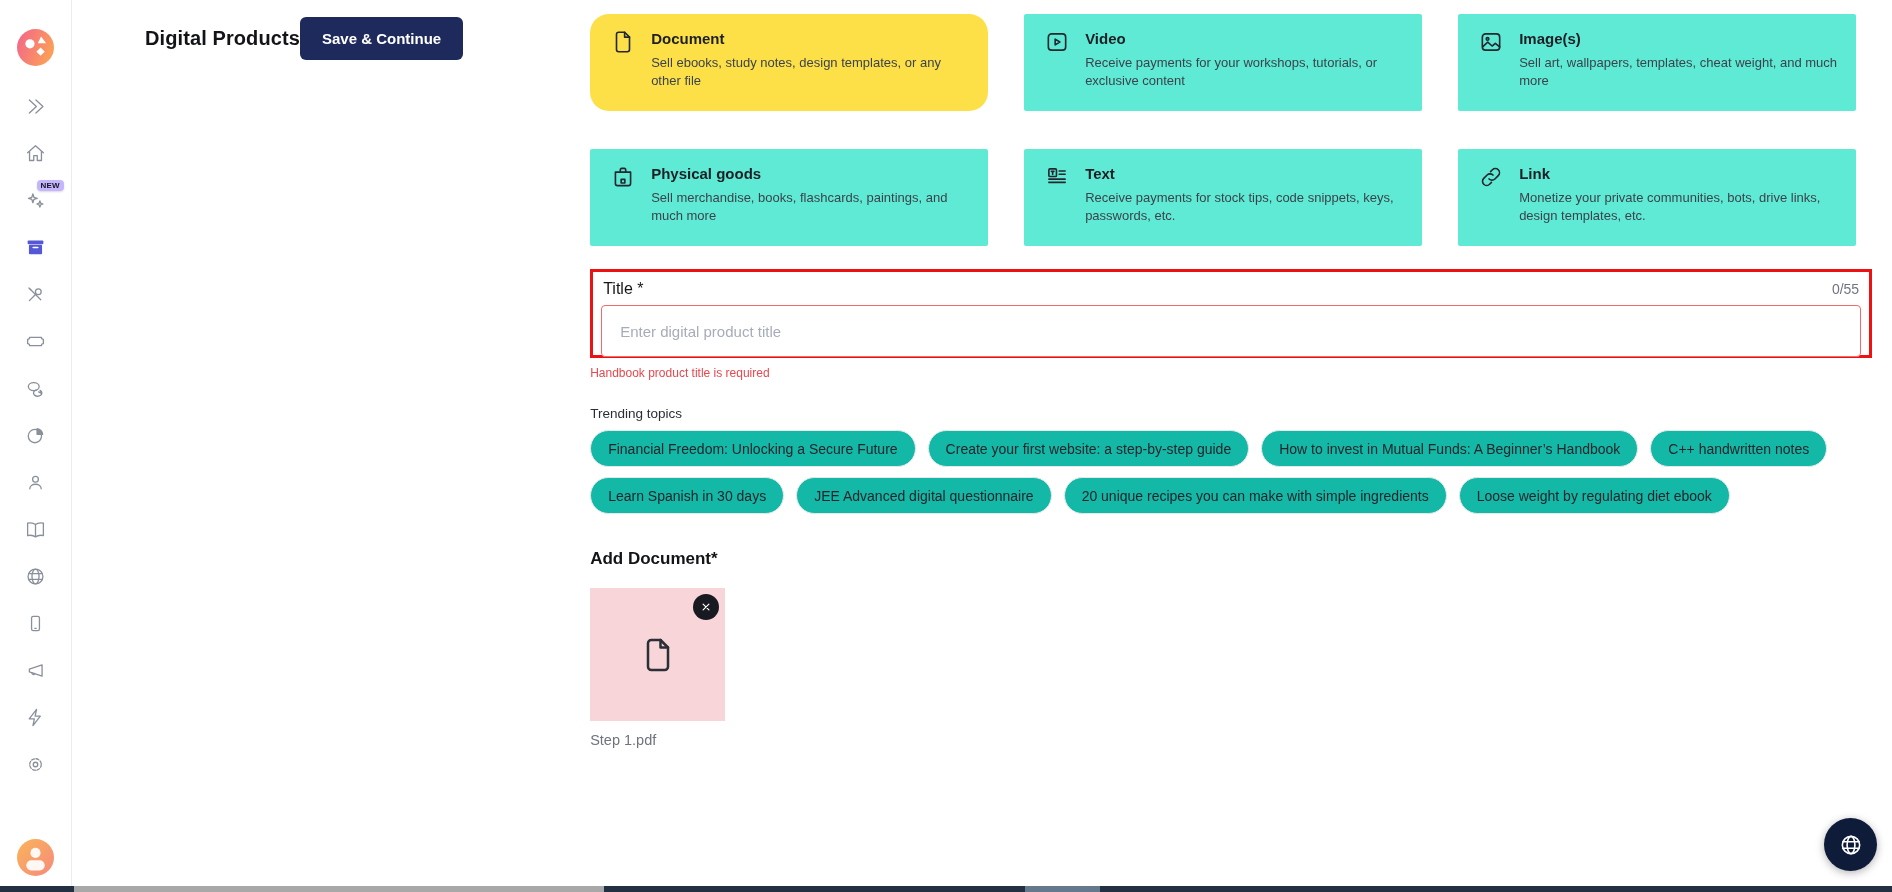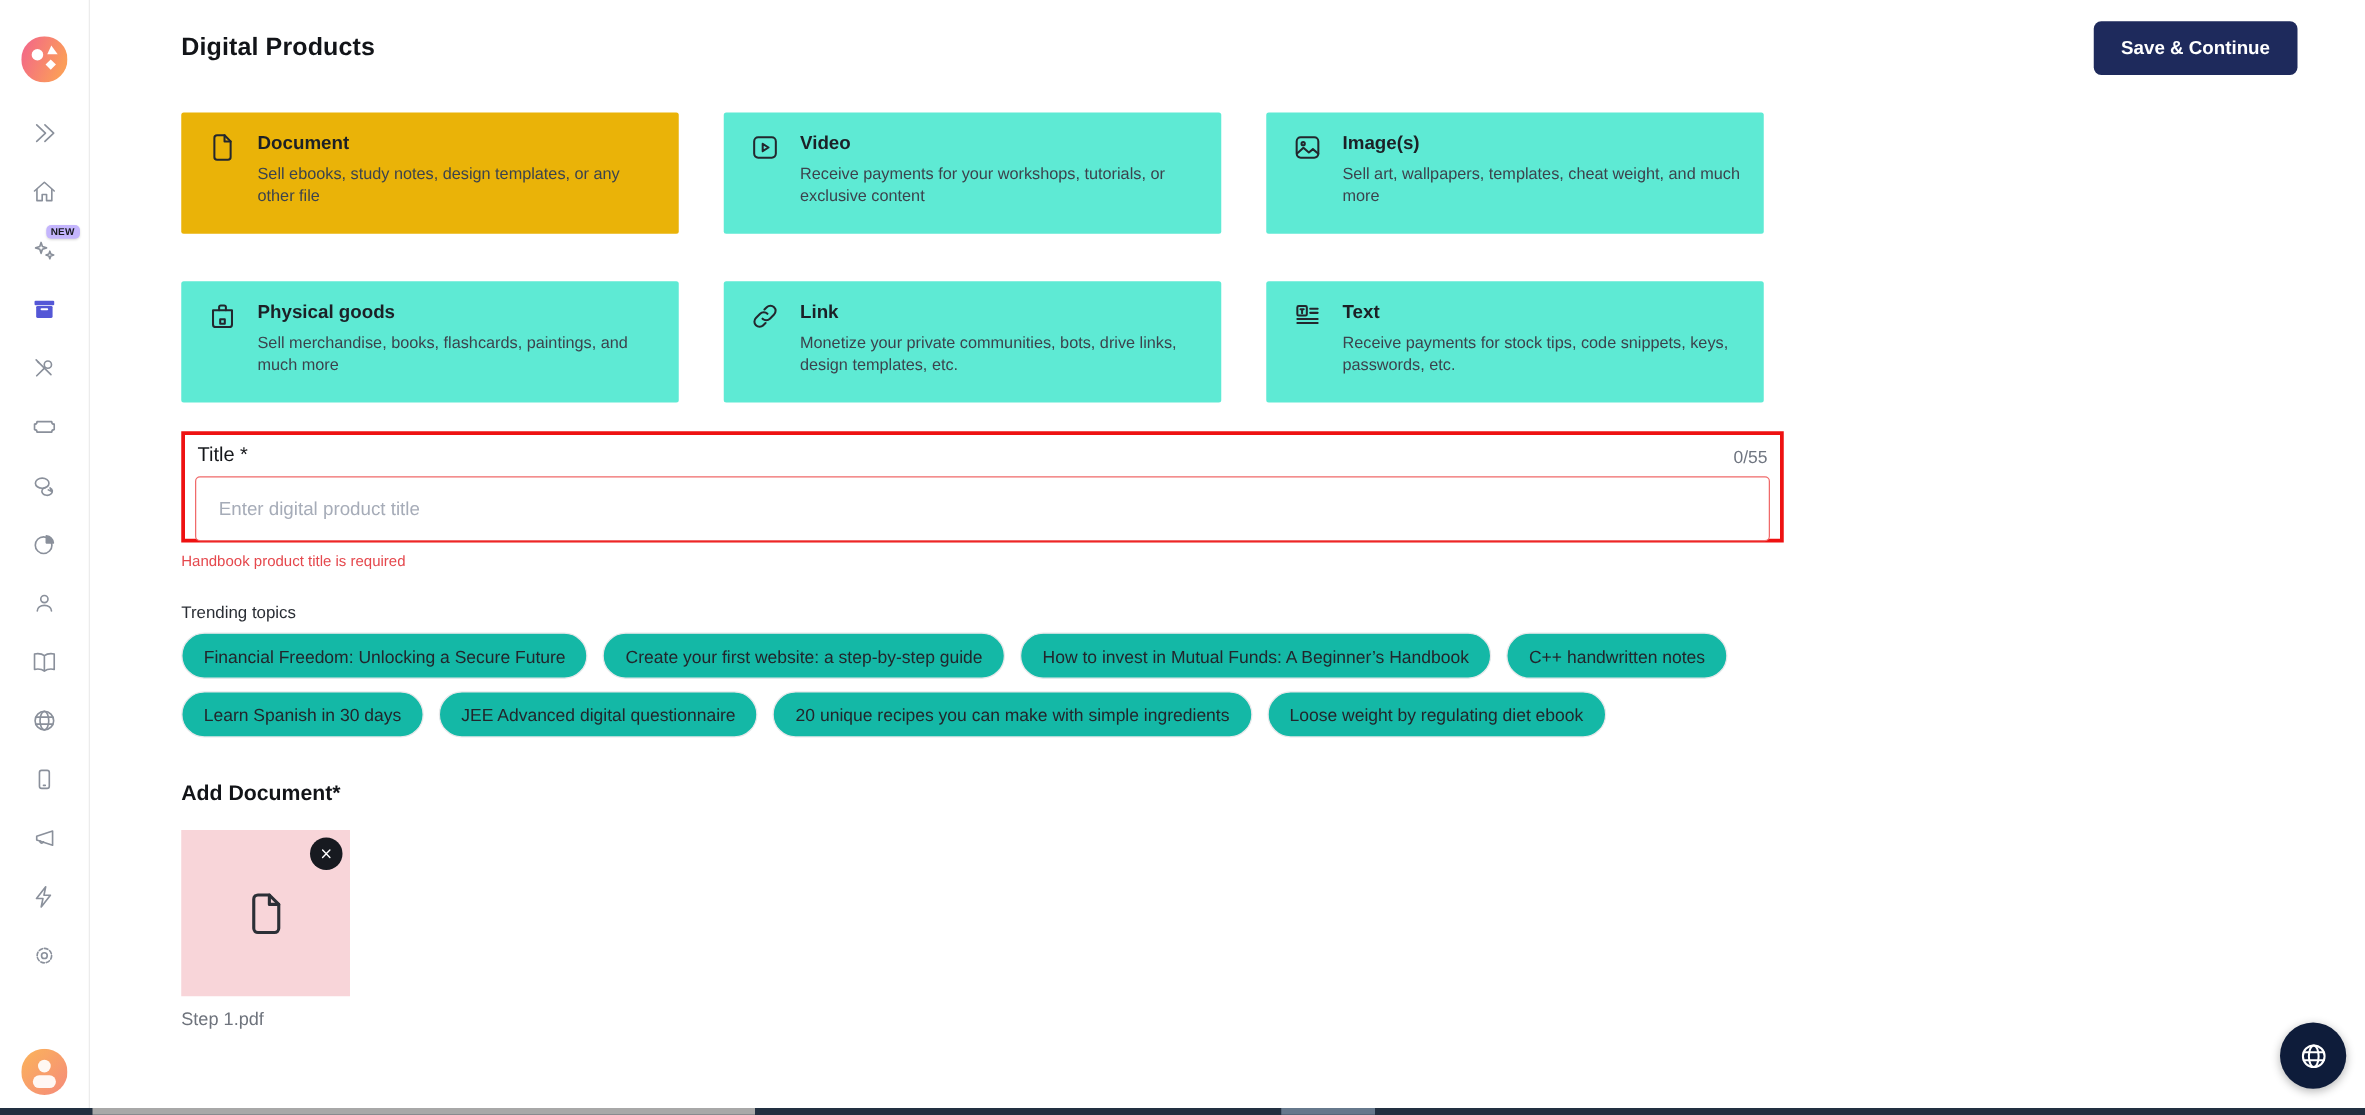--- a/index.html
+++ b/index.html
@@ -16,36 +16,36 @@
               display:flex; align-items:center; justify-content:center; position:relative; }
   .side-btn svg { width:21px; height:21px; stroke:#8a909b; fill:none; stroke-width:1.5;
                   stroke-linecap:round; stroke-linejoin:round; }
   .side-btn.active svg { stroke:none; }
   .badge-new { position:absolute; top:-10px; left:13px; background:#c4b5fd; color:#16181d;
                font-size:8px; font-weight:bold; padding:1px 4px; border-radius:4px;
                box-shadow:0 1px 2px rgba(0,0,0,.15); letter-spacing:.2px; }
   .avatar { margin-top:auto; margin-bottom:16px; width:37px; height:37px; cursor:pointer; }
 
   
-  .main { flex:1; display:flex; flex-direction:column; }
+  .main { flex:1; display:flex; flex-direction:row; }
   .header { height:76px; display:flex; align-items:center; justify-content:space-between;
             padding:0 54px 0 73px; flex-shrink:0; }
   .page-title { font-size:20px; font-weight:700; color:#121418; letter-spacing:.1px; }
   .save-btn { background:#1e2a5c; color:#fff; border:none; border-radius:6px; height:43px;
               padding:0 22px; font-size:15px; font-weight:700; cursor:pointer;
               font-family:"Liberation Sans", sans-serif; }
 
   .content { padding-left:73px; width:1411px; }
 
   
   .cards { margin-top:14px; width:1266px; display:grid; grid-template-columns:repeat(3,398px);
            column-gap:36px; row-gap:38px; }
   .card { height:97px; background:#5eead4; border-radius:2px; padding:13px 18px 0 20px;
           display:flex; gap:15px; cursor:pointer; }
-  .card.selected { background:#eab308; }
+  .card.selected { background:#fde047;border-radius:19px; }
   .card svg { width:26px; height:26px; flex-shrink:0; margin-top:2px; stroke:#23272e;
               fill:none; stroke-width:1.5; stroke-linecap:round; stroke-linejoin:round; }
   .card-title { font-size:15px; font-weight:700; color:#1c2026; margin:3px 0 7px; }
   .card-desc { font-size:13px; color:#3c434d; line-height:1.42; max-width:320px; }
 
   
   .title-group { margin-top:23px; width:1282px; border:3px solid #ee1111; padding:5px 8px 0 8px; }
   .title-row { display:flex; justify-content:space-between; align-items:center; padding:3px 2px 7px 2px; }
   .title-label { font-size:16px; font-weight:500; color:#14161a; }
   .title-counter { font-size:14px; color:#6f7580; }
@@ -261,37 +261,37 @@
               <path d="M5 7.5h14v10.5a2 2 0 0 1-2 2H7a2 2 0 0 1-2-2z"></path>
               <rect x="10.3" y="14.2" width="3.4" height="3.3"></rect>
             </svg>
           <div>
             <div class="card-title">Physical goods</div>
             <div class="card-desc">Sell merchandise, books, flashcards, paintings, and much more</div>
           </div>
         </div>
         <div class="card">
           <svg viewBox="0 0 24 24">
-              <path d="M10.2 13.8a3.8 3.8 0 0 0 5.4 0l3.1-3.1a3.8 3.8 0 0 0-5.4-5.4l-1.7 1.7"></path>
-              <path d="M13.8 10.2a3.8 3.8 0 0 0-5.4 0l-3.1 3.1a3.8 3.8 0 0 0 5.4 5.4l1.7-1.7"></path>
-            </svg>
-          <div>
-            <div class="card-title">Link</div>
-            <div class="card-desc">Monetize your private communities, bots, drive links, design templates, etc.</div>
-          </div>
-        </div>
-        <div class="card">
-          <svg viewBox="0 0 24 24">
               <rect x="4.5" y="4.5" width="7" height="7" rx="1"></rect>
               <path d="M6.8 6.8h2.4M8 6.8v2.9"></path>
               <path d="M14 6.5h5.5M14 9.5h5.5M4.5 14h15M4.5 17h15"></path>
             </svg>
           <div>
             <div class="card-title">Text</div>
             <div class="card-desc">Receive payments for stock tips, code snippets, keys, passwords, etc.</div>
+          </div>
+        </div>
+        <div class="card">
+          <svg viewBox="0 0 24 24">
+              <path d="M10.2 13.8a3.8 3.8 0 0 0 5.4 0l3.1-3.1a3.8 3.8 0 0 0-5.4-5.4l-1.7 1.7"></path>
+              <path d="M13.8 10.2a3.8 3.8 0 0 0-5.4 0l-3.1 3.1a3.8 3.8 0 0 0 5.4 5.4l1.7-1.7"></path>
+            </svg>
+          <div>
+            <div class="card-title">Link</div>
+            <div class="card-desc">Monetize your private communities, bots, drive links, design templates, etc.</div>
           </div>
         </div>
       </div>
 
       <div class="title-group">
         <div class="title-row">
           <span class="title-label">Title *</span>
           <span class="title-counter">0/55</span>
         </div>
         <input class="title-input" type="text" placeholder="Enter digital product title" style="">

